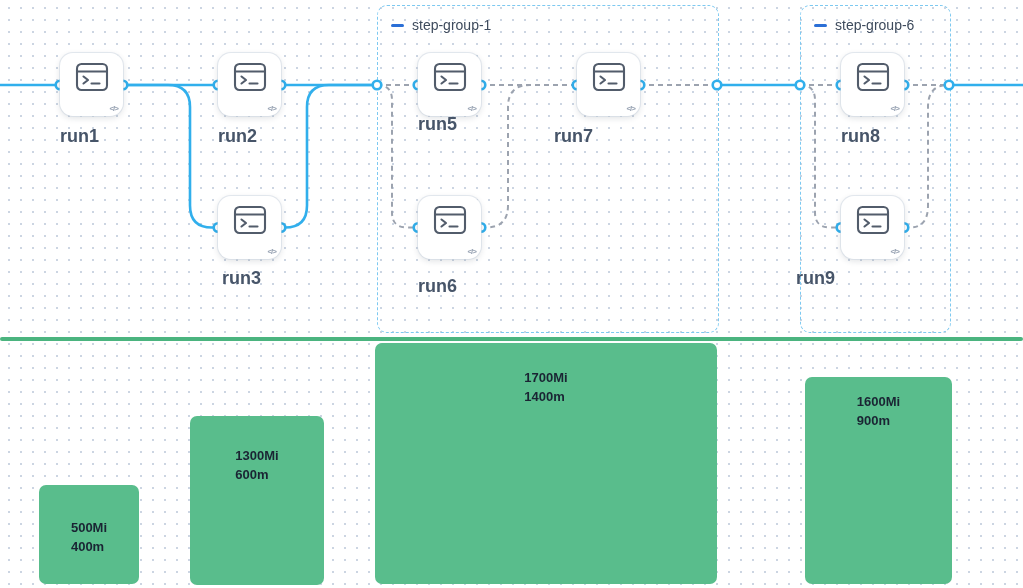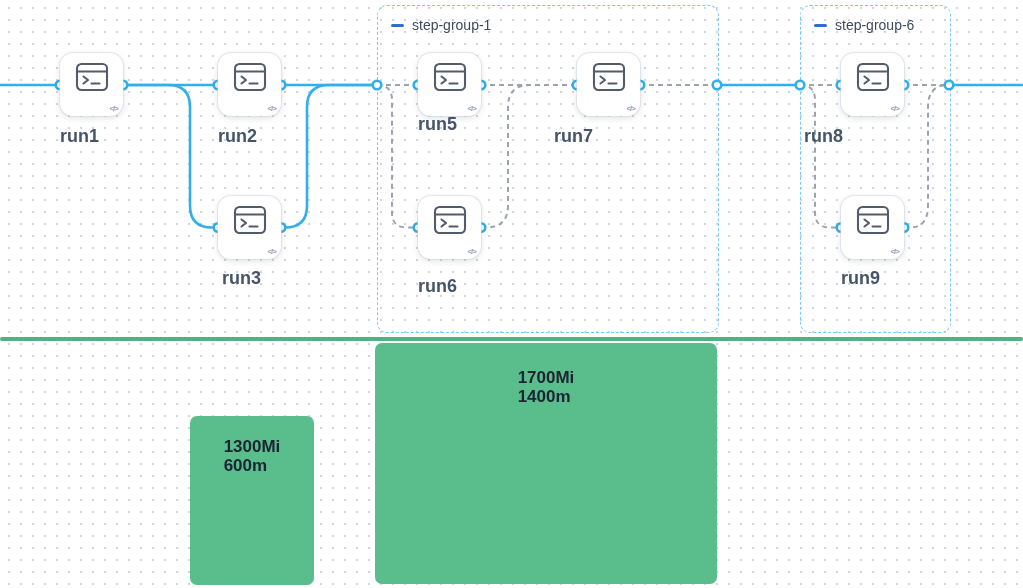--- a/index.html
+++ b/index.html
@@ -50,25 +50,25 @@
   .port{fill:#ffffff;stroke:#31afec;stroke-width:2.6;}
   
   #divider{
     position:absolute;left:0;top:337px;width:1023px;height:4px;
     background:#4bb47f;border-radius:2px;
   }
   .bar{
     position:absolute;
     background:#59bd8c;border-radius:7px;
     text-align:center;box-sizing:border-box;
-    color:#1a2433;font-weight:bold;font-size:17px;line-height:19px;
+    color:#1a2433;font-weight:bold;font-size:13px;line-height:19px;
   }
   .bar-text{display:inline-block;text-align:left;}
   #bar1{left:39px;top:485px;width:100px;height:99px;padding-top:33px;}
-  #bar2{left:190px;top:416px;width:124px;height:169px;padding-top:21px;}
+  #bar2{left:190px;top:416px;width:134px;height:169px;padding-top:30px;}
   #bar3{left:375px;top:343px;width:342px;height:241px;padding-top:25px;}
   #bar4{left:805px;top:377px;width:147px;height:207px;padding-top:15px;}
 </style>
 </head>
 <body>
 
 <div id="app">
 
   <div class="group-box" id="group1">
     <div class="group-label">
@@ -207,43 +207,55 @@
     <svg class="term" width="34" height="30" viewBox="0 0 34 30" fill="none">
       <g stroke="#525c6b" stroke-width="2.1" stroke-linecap="round" stroke-linejoin="round">
         <rect x="2" y="2" width="30" height="26" rx="4.5"></rect>
           <line x1="2" y1="9.5" x2="32" y2="9.5"></line>
         <polyline points="8.5,14.5 13,18 8.5,21.5"></polyline>
           <line x1="16.5" y1="21.5" x2="24.5" y2="21.5"></line>
       </g>
     </svg>
     <span class="code-badge">&lt;/&gt;</span>
   </div>
-  <div class="node-label" style="left:804px;top:126px">run8</div>
+  <div class="node-label" style="left:841px;top:126px">run8</div>
 
   <div class="node" style="left:841px;top:196px">
     <svg class="term" width="34" height="30" viewBox="0 0 34 30" fill="none">
       <g stroke="#525c6b" stroke-width="2.1" stroke-linecap="round" stroke-linejoin="round">
         <rect x="2" y="2" width="30" height="26" rx="4.5"></rect>
           <line x1="2" y1="9.5" x2="32" y2="9.5"></line>
         <polyline points="8.5,14.5 13,18 8.5,21.5"></polyline>
           <line x1="16.5" y1="21.5" x2="24.5" y2="21.5"></line>
       </g>
     </svg>
     <span class="code-badge">&lt;/&gt;</span>
   </div>
-  <div class="node-label" style="left:841px;top:268px">run9</div>
+  <div class="node-label" style="left:796px;top:268px">run9</div>
 
   <div id="divider"></div>
 
+  <div class="bar" id="bar1">
+    <span class="bar-text">
+      <span>500Mi</span><br>
+      <span>400m</span>
+    </span>
+  </div>
   <div class="bar" id="bar2">
     <span class="bar-text">
       <span>1300Mi</span><br>
       <span>600m</span>
     </span>
   </div>
   <div class="bar" id="bar3">
     <span class="bar-text">
       <span>1700Mi</span><br>
       <span>1400m</span>
     </span>
   </div>
+  <div class="bar" id="bar4">
+    <span class="bar-text">
+      <span>1600Mi</span><br>
+      <span>900m</span>
+    </span>
+  </div>
 
 </div>
 
 </body></html>

